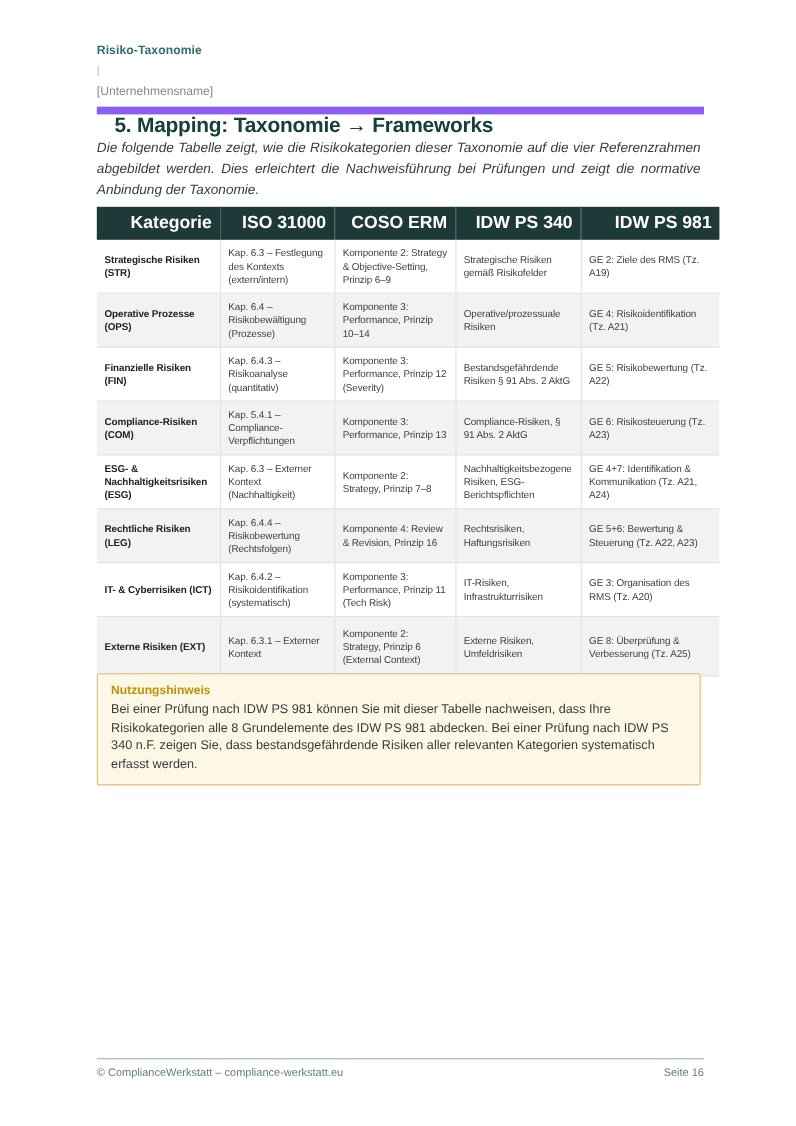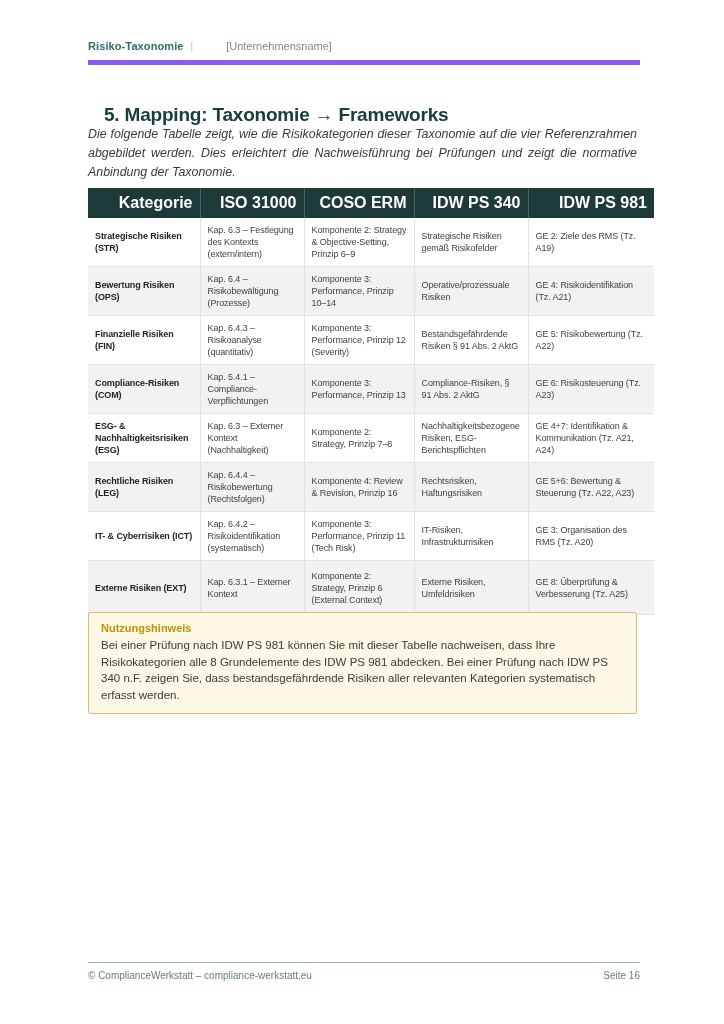--- a/index.html
+++ b/index.html
@@ -10,26 +10,27 @@
     font-family:"Liberation Sans", sans-serif;
     overflow:hidden;
     margin:0 auto;
   }
 
   
   .page-header {
     position:absolute; top:40px; left:88px; right:84px;
     display:flex; align-items:baseline; gap:7px;
     padding-bottom:8px;
-    border-bottom:5px solid #8b5cf6;
+    border-bottom:7px solid #8b5cf6;
     font-size:11px;
+    flex-direction:column;
   }
   .brand { color:#2e6d69; font-weight:bold; letter-spacing:0.1px; }
   .hdr-sep { color:#b3c0bf; font-size:10px; }
-  .company { color:#7d8c8b;margin-left:26px; }
+  .company { color:#7d8c8b; }
 
   
   .section-title {
     position:absolute; top:88px; left:88px; right:70px;
     font-size:19px; font-weight:bold; color:#17403c;
     letter-spacing:-0.2px;
   }
 
   
   .intro {
@@ -127,21 +128,21 @@
     </thead>
     <tbody>
         <tr>
           <td>Strategische Risiken (STR)</td>
           <td>Kap. 6.3 – Festlegung des Kontexts (extern/intern)</td>
           <td>Komponente 2: Strategy &amp; Objective-Setting, Prinzip 6–9</td>
           <td>Strategische Risiken gemäß Risikofelder</td>
           <td>GE 2: Ziele des RMS (Tz. A19)</td>
         </tr>
         <tr>
-          <td>Bewertung Risiken (OPS)</td>
+          <td>Operative Prozesse (OPS)</td>
           <td>Kap. 6.4 – Risikobewältigung (Prozesse)</td>
           <td>Komponente 3: Performance, Prinzip 10–14</td>
           <td>Operative/prozessuale Risiken</td>
           <td>GE 4: Risikoidentifikation (Tz. A21)</td>
         </tr>
         <tr>
           <td>Finanzielle Risiken (FIN)</td>
           <td>Kap. 6.4.3 – Risikoanalyse (quantitativ)</td>
           <td>Komponente 3: Performance, Prinzip 12 (Severity)</td>
           <td>Bestandsgefährdende Risiken § 91 Abs. 2 AktG</td>

